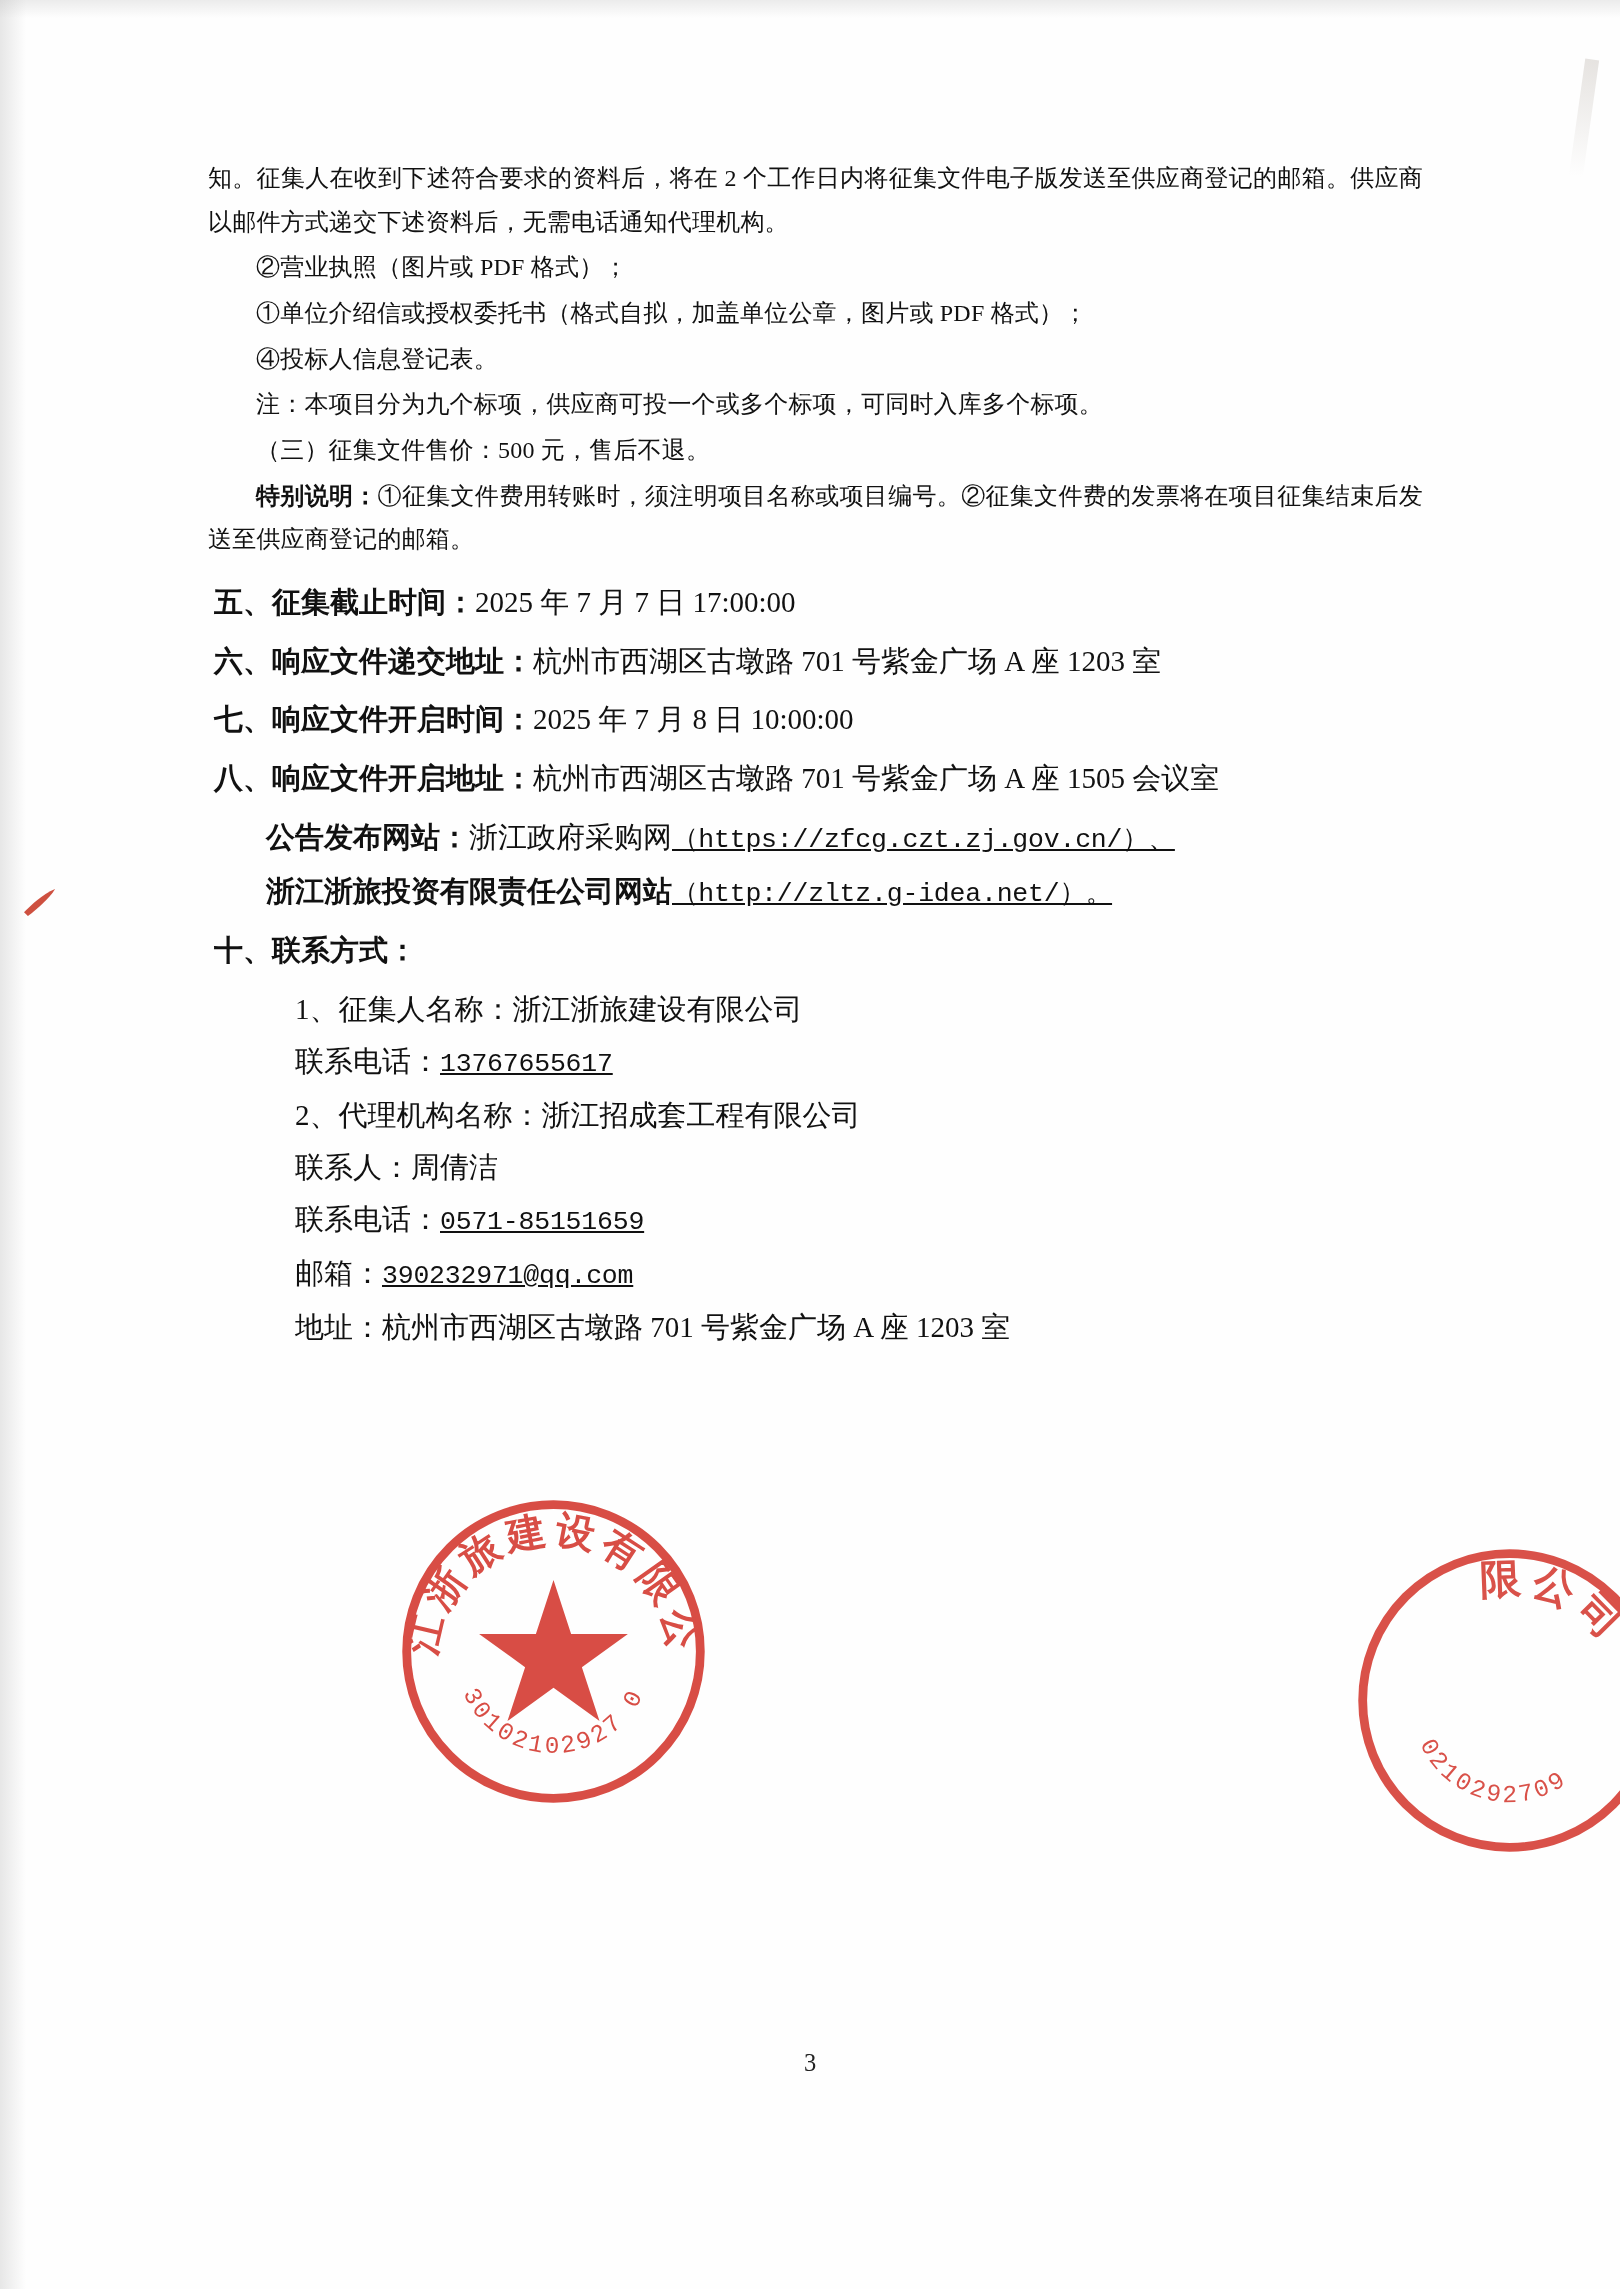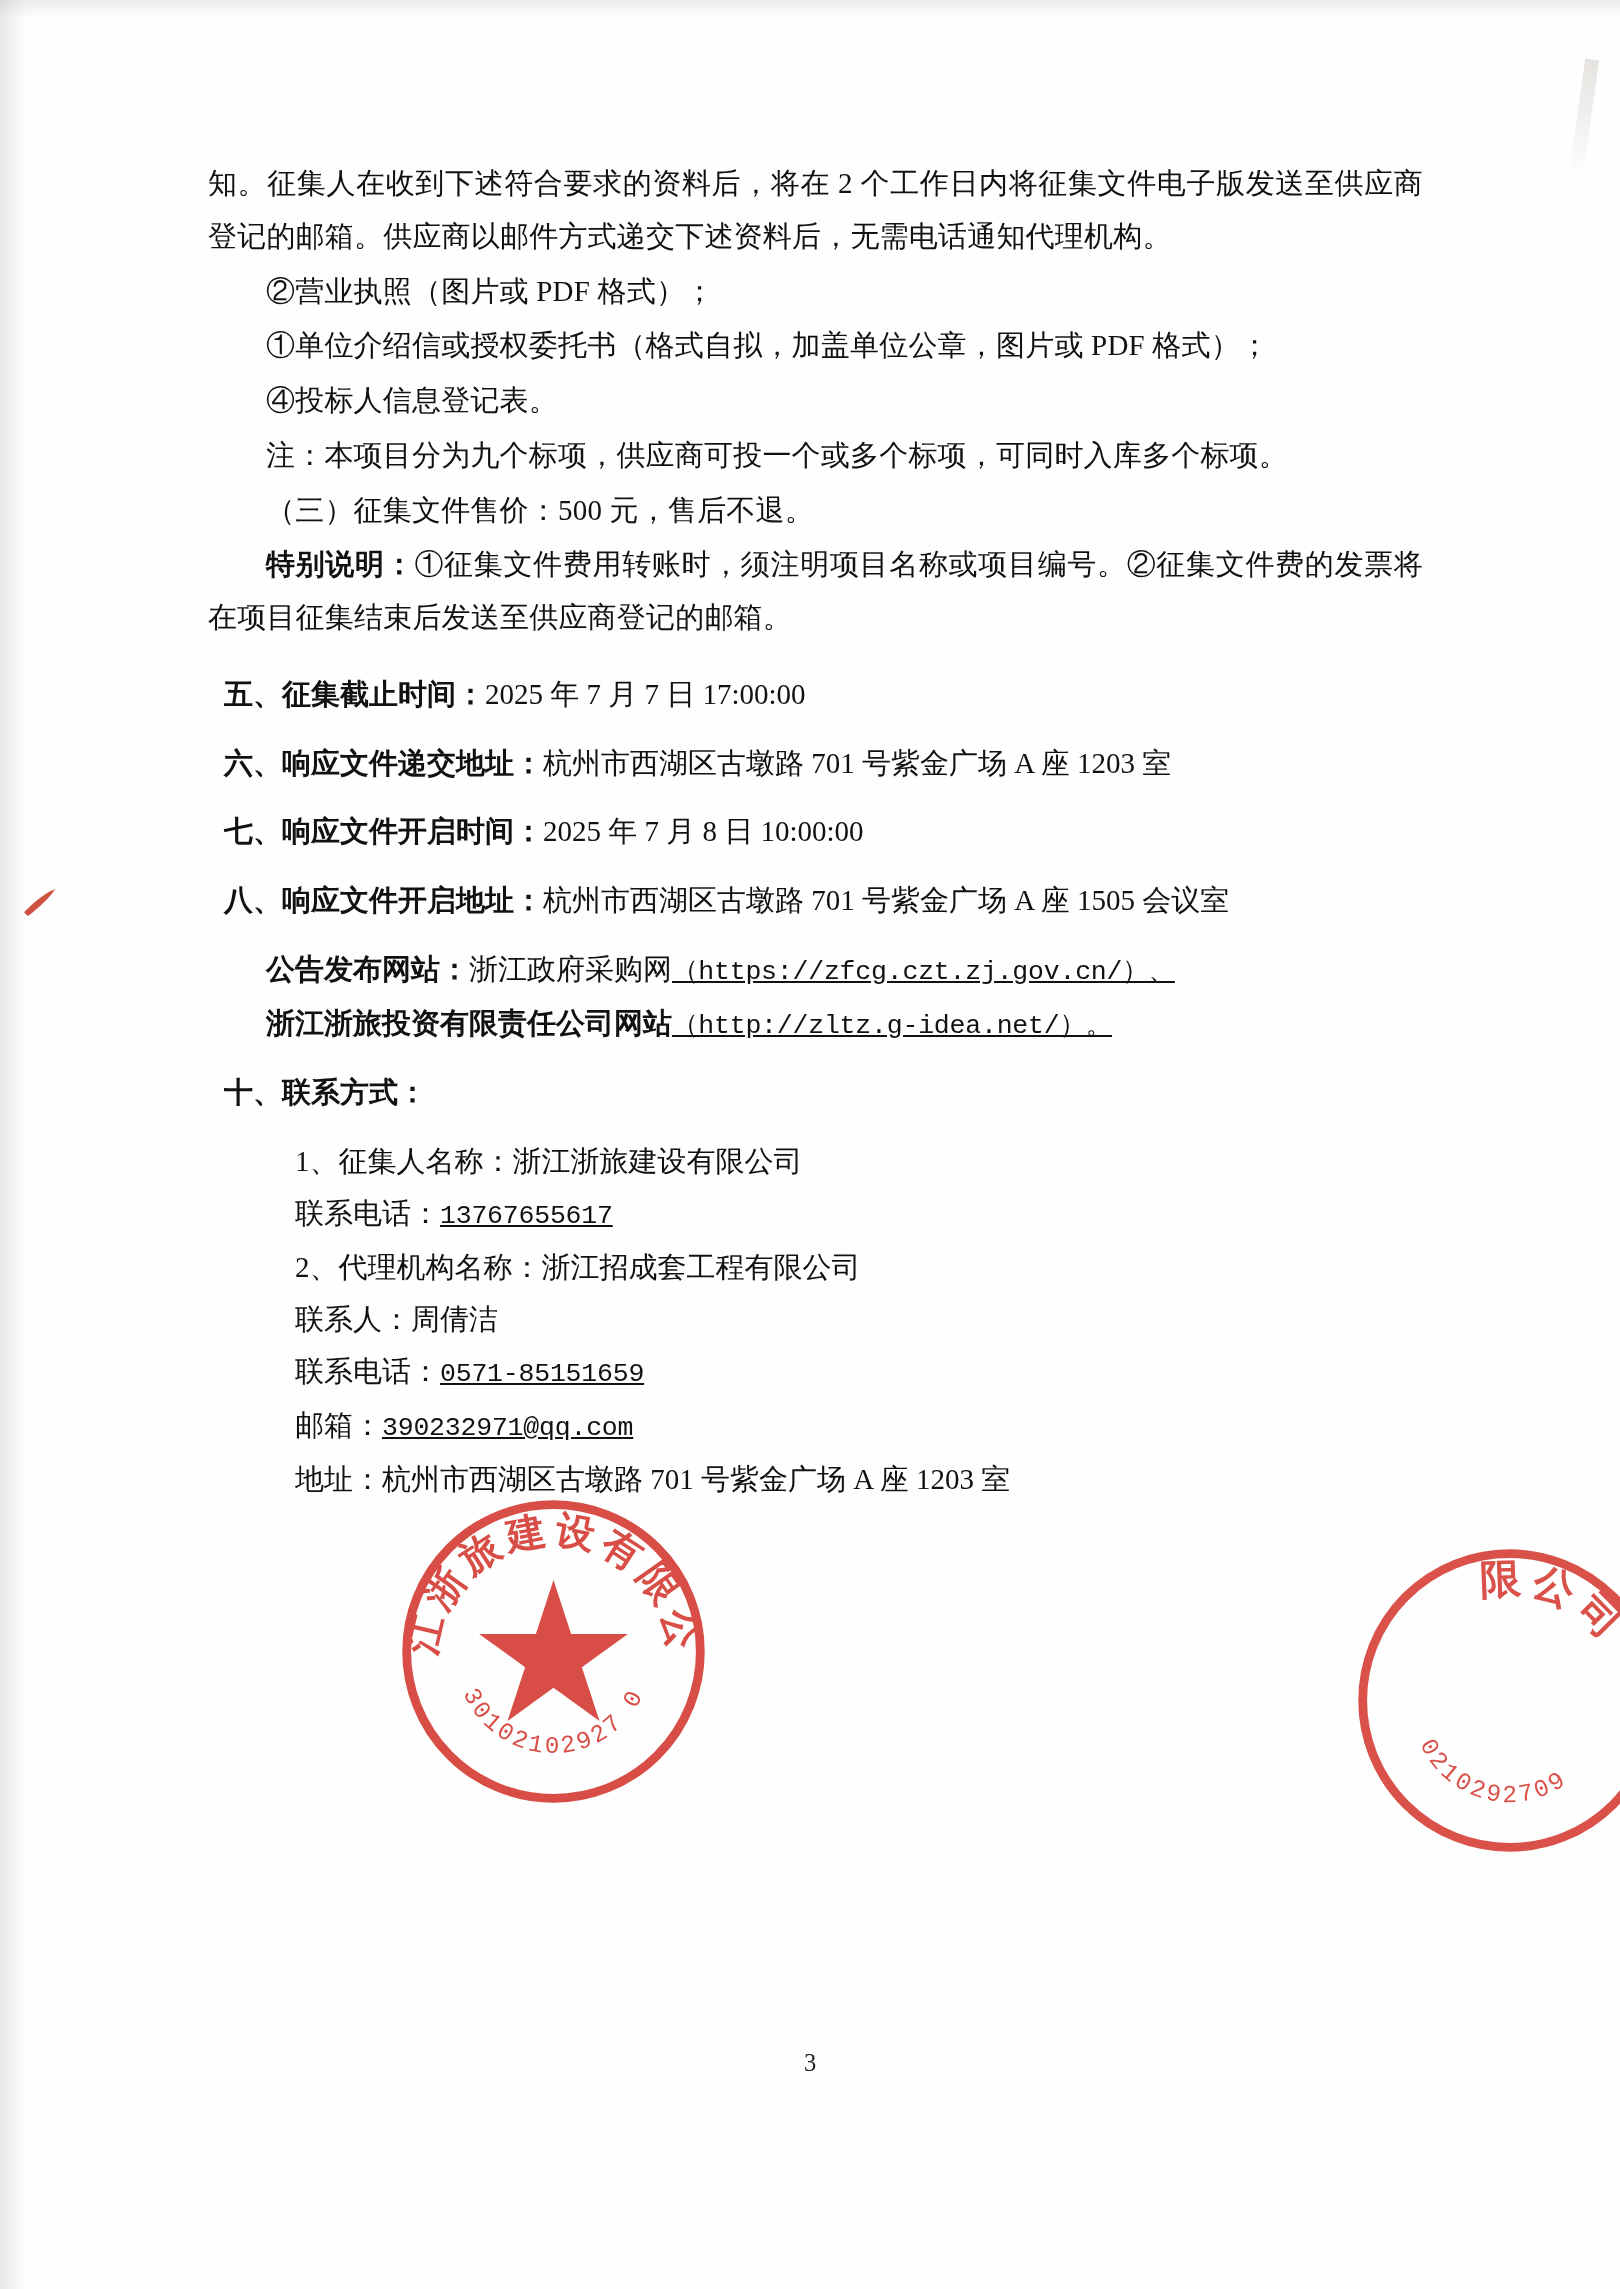--- a/index.html
+++ b/index.html
@@ -18,42 +18,42 @@
     background: #fefefe;
     overflow: hidden;
   }
   .content {
     position: absolute;
     left: 208px;
     top: 157px;
     width: 1215px;
   }
   .para {
-    font-size: 29px;
+    font-size: 24px;
     line-height: 1.82;
     text-align: justify;
     margin: 0 0 2px 0;
     letter-spacing: 0.2px;
   }
   .indent {
     text-indent: 2em;
   }
   .bold {
     font-weight: bold;
   }
   .mono {
     font-family: "Liberation Mono", "DejaVu Sans Mono", monospace;
     font-size: 26.5px;
     letter-spacing: -0.2px;
     text-decoration: underline;
   }
   .section-line {
     font-size: 29px;
     line-height: 1.82;
-    margin: 16px;
+    margin: 6px;
   }
   .sub-line {
     font-size: 29px;
     line-height: 1.80;
     margin: 0;
     padding-left: 2em;
   }
   .sub-line2 {
     font-size: 29px;
     line-height: 1.80;

